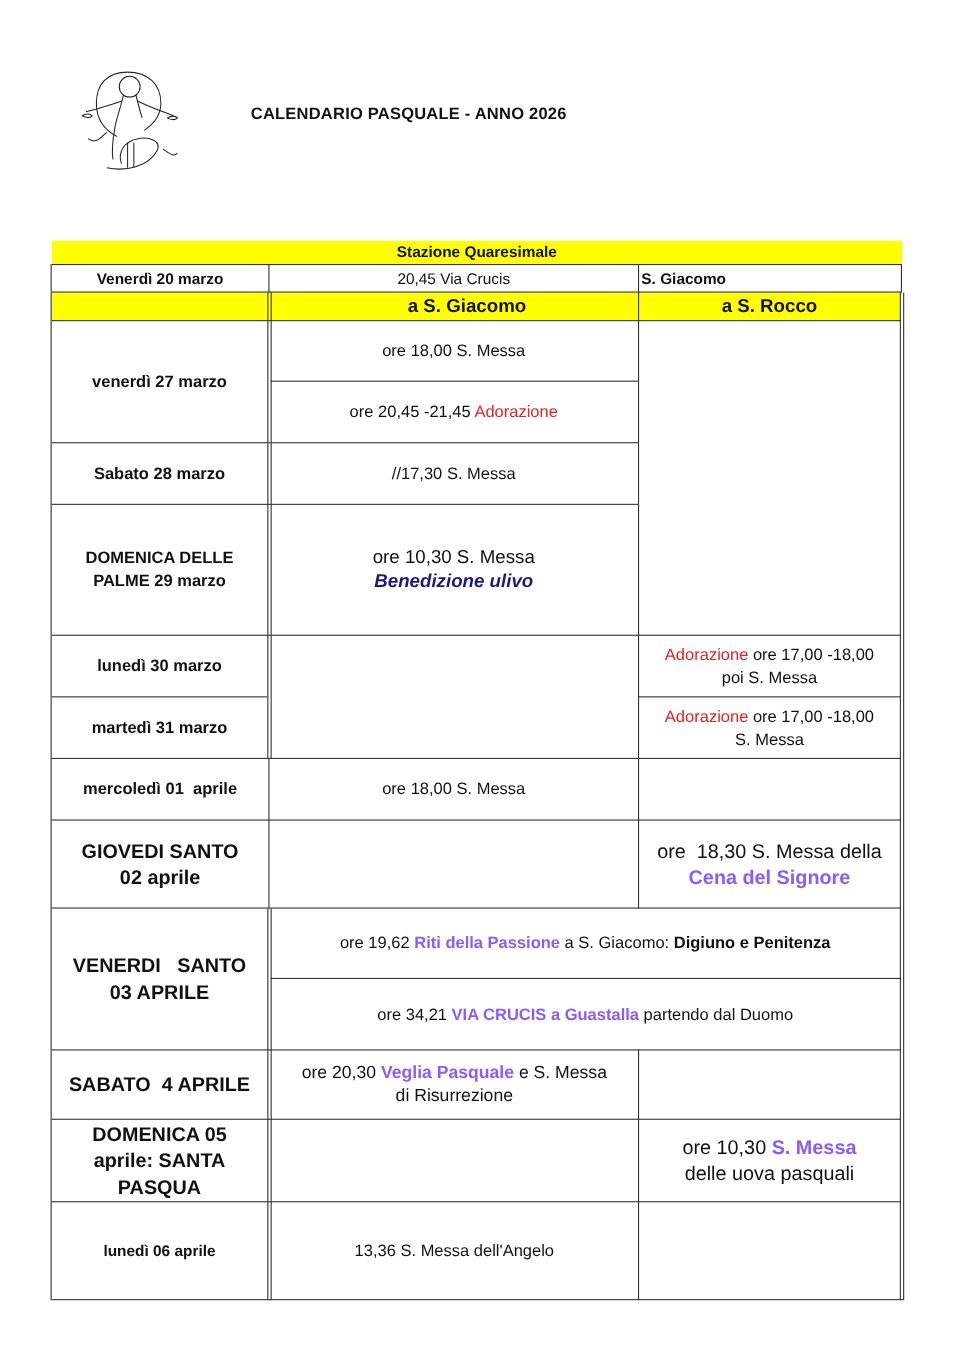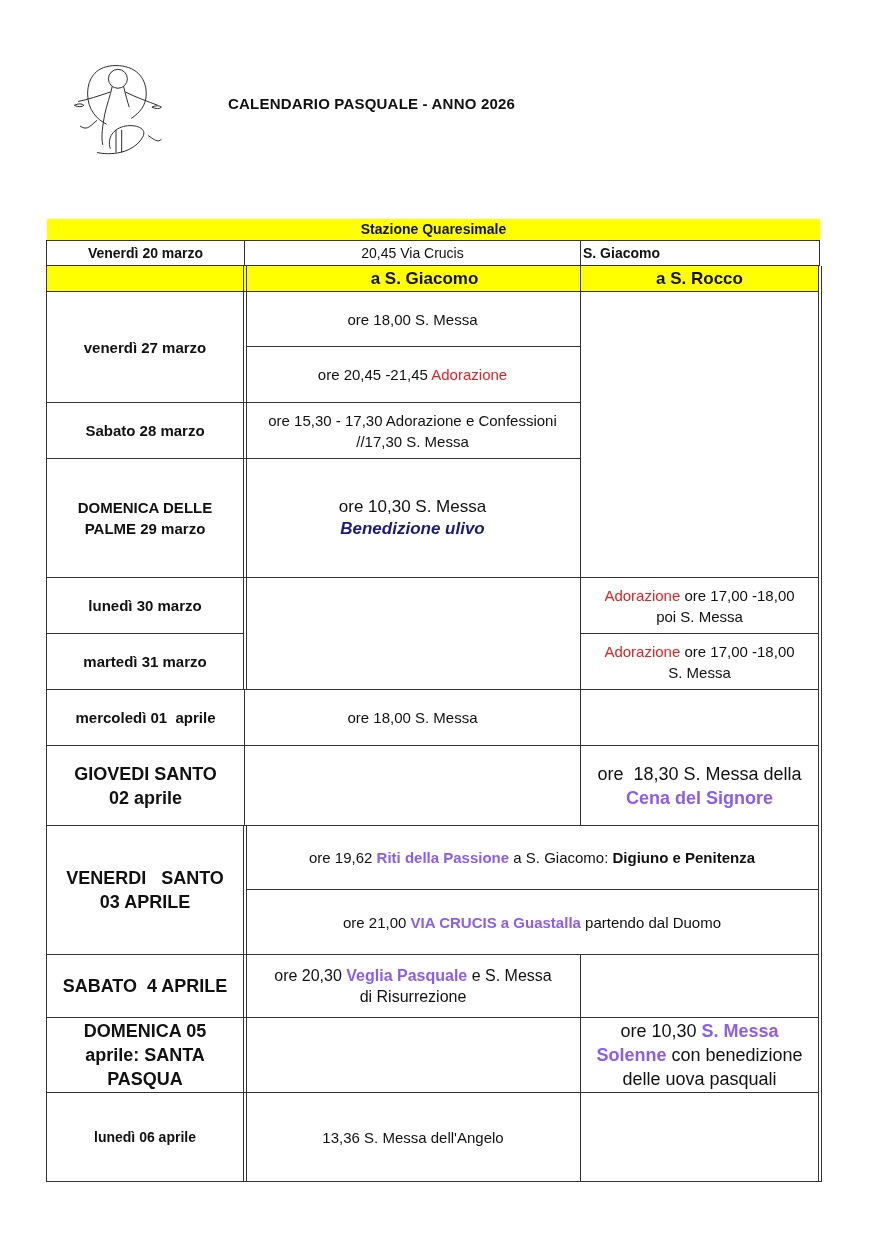--- a/index.html
+++ b/index.html
@@ -54,21 +54,20 @@
   <div class="cell b" style="left:580px;top:266px;width:239px;height:25px;font-size:17px;">a S. Rocco</div>
 
   <div class="cell b" style="left:47px;top:292px;width:196px;height:110px;">venerdì 27 marzo</div>
   <div class="cell" style="left:246px;top:292px;width:333px;height:55px;">ore 18,00 S. Messa</div>
   <div class="cell" style="left:246px;top:347px;width:333px;height:55px;">
     <span><span style="white-space:pre">ore 20,45 -21,45 </span><span class="red">Adorazione</span></span>
   </div>
 
   <div class="cell b" style="left:47px;top:403px;width:196px;height:55px;">Sabato 28 marzo</div>
   <div class="cell" style="left:246px;top:403px;width:333px;height:55px;flex-direction:column;">
-    <span>ore 15,30 - 17,30 Adorazione e Confessioni</span>
     <span>//17,30 S. Messa</span>
   </div>
 
   <div class="cell b" style="left:47px;top:459px;width:196px;height:118px;flex-direction:column;">
     <span>DOMENICA DELLE</span>
     <span>PALME 29 marzo</span>
   </div>
   <div class="cell" style="left:246px;top:459px;width:333px;height:118px;flex-direction:column;font-size:17px;line-height:22px;">
     <span>ore 10,30 S. Messa</span>
     <span class="navy">Benedizione ulivo</span>
@@ -99,37 +98,36 @@
   </div>
 
   <div class="cell b" style="left:47px;top:826px;width:196px;height:128px;flex-direction:column;font-size:18px;line-height:24px;">
     <span style="white-space:pre">VENERDI   SANTO</span>
     <span>03 APRILE</span>
   </div>
   <div class="cell" style="left:246px;top:826px;width:572px;height:63px;">
     <span><span style="white-space:pre">ore 19,62 </span><span class="redb">Riti della Passione</span><span style="white-space:pre"> a S. Giacomo: </span><span class="b">Digiuno e Penitenza</span></span>
   </div>
   <div class="cell" style="left:246px;top:890px;width:572px;height:64px;">
-    <span><span style="white-space:pre">ore 21,00 </span><span class="redb">VIA CRUCIS a Guastalla</span><span style="white-space:pre"> partendo dal Duomo</span></span>
+    <span><span style="white-space:pre">ore 34,21 </span><span class="redb">VIA CRUCIS a Guastalla</span><span style="white-space:pre"> partendo dal Duomo</span></span>
   </div>
 
   <div class="cell b" style="left:47px;top:955px;width:196px;height:62px;font-size:18px;white-space:pre;">SABATO  4 APRILE</div>
   <div class="cell" style="left:246px;top:955px;width:334px;height:62px;flex-direction:column;font-size:16px;">
     <span><span style="white-space:pre">ore 20,30 </span><span class="redb">Veglia Pasquale</span><span style="white-space:pre"> e S. Messa</span></span>
     <span>di Risurrezione</span>
   </div>
 
   <div class="cell b" style="left:47px;top:1018px;width:196px;height:74px;flex-direction:column;font-size:18px;line-height:24px;">
     <span>DOMENICA 05</span>
     <span>aprile: SANTA</span>
     <span>PASQUA</span>
   </div>
   <div class="cell" style="left:581px;top:1018px;width:237px;height:74px;flex-direction:column;font-size:18px;line-height:24px;">
     <span><span style="white-space:pre">ore 10,30 </span><span class="redb">S. Messa</span></span>
-    <span><span class="redb">Solenne</span><span style="white-space:pre"> con benedizione</span></span>
     <span>delle uova pasquali</span>
   </div>
 
   <div class="cell b" style="left:47px;top:1093px;width:196px;height:88px;font-size:14px;">lunedì 06 aprile</div>
   <div class="cell" style="left:246px;top:1093px;width:334px;height:88px;">13,36 S. Messa dell'Angelo</div>
 
   <div class="hline" style="left:47px;top:240px;width:773px;"></div>
   <div class="hline" style="left:47px;top:265px;width:773px;"></div>
   <div class="hline" style="left:47px;top:291px;width:772px;"></div>
   <div class="hline" style="left:246px;top:346px;width:334px;"></div>

